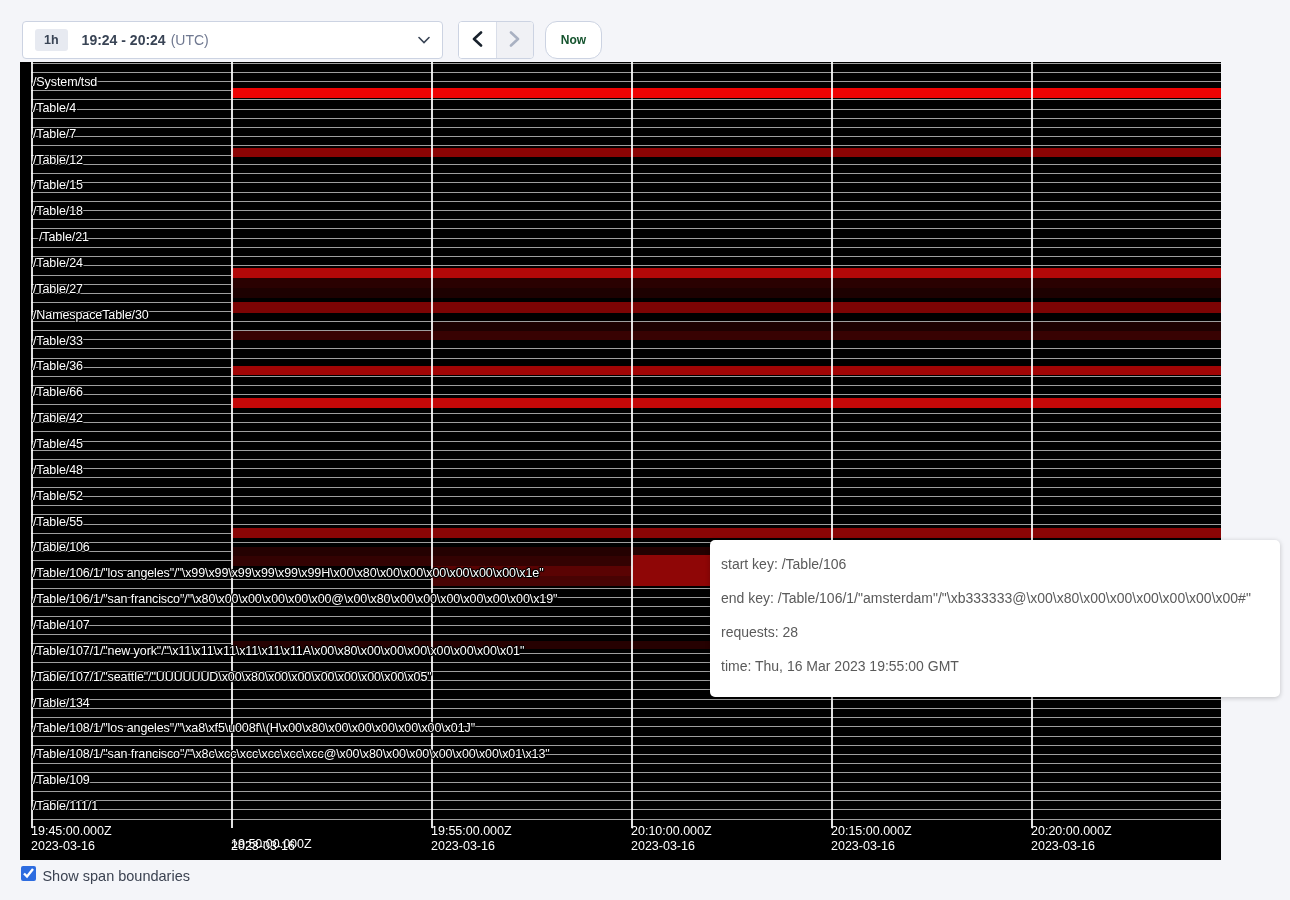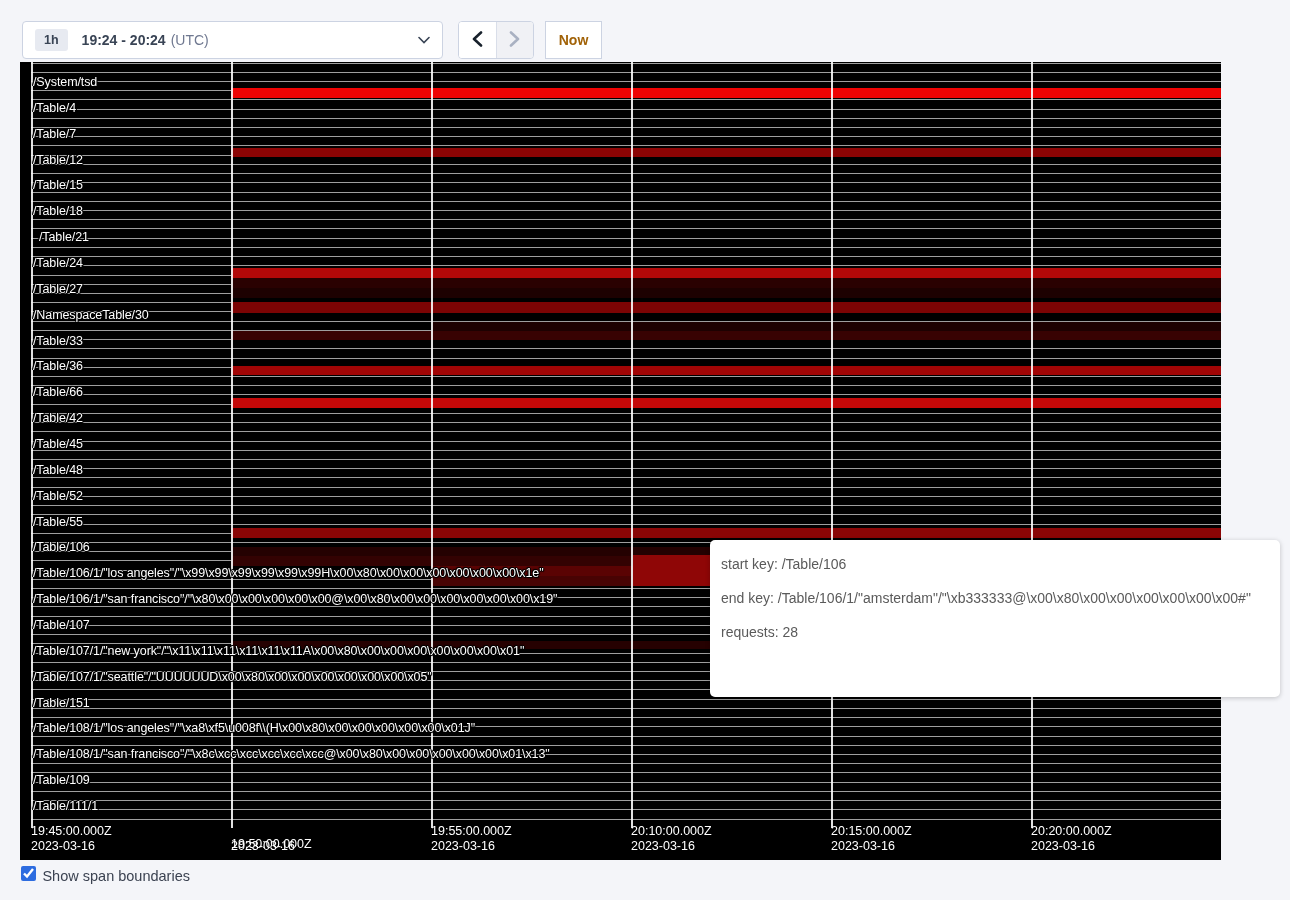--- a/index.html
+++ b/index.html
@@ -27,22 +27,22 @@
     border:1px solid #ccd3e2; border-radius:4px; background:#fff;
     display:flex; overflow:hidden;
   }
   .nav-btn {
     flex:1; display:flex; align-items:center; justify-content:center;
     background:#fff; border:none; cursor:pointer;
   }
   .nav-btn.next { background:#f0f1f5; border-left:1px solid #d9dee9; cursor:default; }
   .now-btn {
     position:absolute; left:545px; top:21px; width:57px; height:38px;
-    background:#fff; border:1px solid #ccd3e2; border-radius:0;
-    color:#a16207; font-weight:bold; font-size:14px; cursor:pointer;
+    background:#fff; border:1px solid #ccd3e2; border-radius:12px;
+    color:#14532d; font-weight:bold; font-size:12px; cursor:pointer;
     font-family:"Liberation Sans", sans-serif;
   }
   
   .canvas {
     position:absolute; left:20px; top:62px; width:1201px; height:798px;
     background:#000; overflow:visible; cursor:crosshair;
   }
   .hline { position:absolute; height:1px; background:rgba(255,255,255,0.62); }
   .vline { position:absolute; width:2px; background:rgba(255,255,255,0.88); top:0; }
   .band  { position:absolute; }
@@ -228,41 +228,42 @@
       <div class="row-label" style="left: 13px; top: 374.998px;">/Table/45</div>
       <div class="row-label" style="left: 13px; top: 400.855px;">/Table/48</div>
       <div class="row-label" style="left: 13px; top: 426.712px;">/Table/52</div>
       <div class="row-label" style="left: 13px; top: 452.569px;">/Table/55</div>
       <div class="row-label" style="left: 13px; top: 478.426px;">/Table/106</div>
       <div class="row-label" style="left: 13px; top: 504.283px;">/Table/106/1/"los angeles"/"\x99\x99\x99\x99\x99\x99H\x00\x80\x00\x00\x00\x00\x00\x00\x1e"</div>
       <div class="row-label" style="left: 13px; top: 530.14px;">/Table/106/1/"san francisco"/"\x80\x00\x00\x00\x00\x00@\x00\x80\x00\x00\x00\x00\x00\x00\x19"</div>
       <div class="row-label" style="left: 13px; top: 555.997px;">/Table/107</div>
       <div class="row-label" style="left: 13px; top: 581.854px;">/Table/107/1/"new york"/"\x11\x11\x11\x11\x11\x11A\x00\x80\x00\x00\x00\x00\x00\x00\x01"</div>
       <div class="row-label" style="left: 13px; top: 607.711px;">/Table/107/1/"seattle"/"UUUUUUD\x00\x80\x00\x00\x00\x00\x00\x00\x05"</div>
-      <div class="row-label" style="left: 13px; top: 633.568px;">/Table/151</div>
+      <div class="row-label" style="left: 13px; top: 633.568px;">/Table/134</div>
       <div class="row-label" style="left: 13px; top: 659.425px;">/Table/108/1/"los angeles"/"\xa8\xf5\u008f\\(H\x00\x80\x00\x00\x00\x00\x00\x01J"</div>
       <div class="row-label" style="left: 13px; top: 685.282px;">/Table/108/1/"san francisco"/"\x8c\xcc\xcc\xcc\xcc\xcc@\x00\x80\x00\x00\x00\x00\x00\x01\x13"</div>
       <div class="row-label" style="left: 13px; top: 711.139px;">/Table/109</div>
       <div class="row-label" style="left: 13px; top: 736.996px;">/Table/111/1</div>
       <div class="tick-label" style="left: 11px; top: 762px;">19:45:00.000Z</div>
       <div class="tick-label" style="left: 11px; top: 777px;">2023-03-16</div>
       <div class="tick-label" style="left: 211px; top: 762px; margin-top: 13px;">19:50:00.000Z</div>
       <div class="tick-label" style="left: 211px; top: 777px;">2023-03-16</div>
       <div class="tick-label" style="left: 411px; top: 762px;">19:55:00.000Z</div>
       <div class="tick-label" style="left: 411px; top: 777px;">2023-03-16</div>
       <div class="tick-label" style="left: 611px; top: 762px;">20:10:00.000Z</div>
       <div class="tick-label" style="left: 611px; top: 777px;">2023-03-16</div>
       <div class="tick-label" style="left: 811px; top: 762px;">20:15:00.000Z</div>
       <div class="tick-label" style="left: 811px; top: 777px;">2023-03-16</div>
       <div class="tick-label" style="left: 1011px; top: 762px;">20:20:00.000Z</div>
       <div class="tick-label" style="left: 1011px; top: 777px;">2023-03-16</div>
       <div class="tooltip">
       <div>start key: /Table/106</div>
       <div>end key: /Table/106/1/"amsterdam"/"\xb333333@\x00\x80\x00\x00\x00\x00\x00\x00#"</div>
       <div>requests: 28</div>
+      <div>time: Thu, 16 Mar 2023 19:55:00 GMT</div>
     </div>
   </div>
 
   <div class="footer">
     <label>
       <input type="checkbox" checked="" style="">
       <span>Show span boundaries</span>
     </label>
   </div>
 

